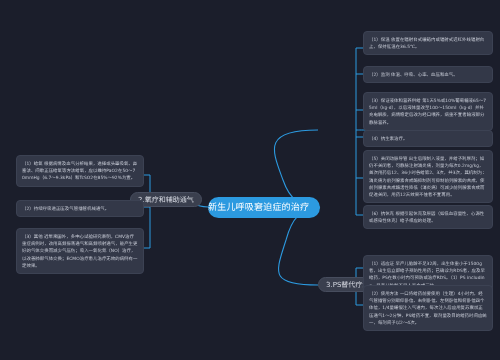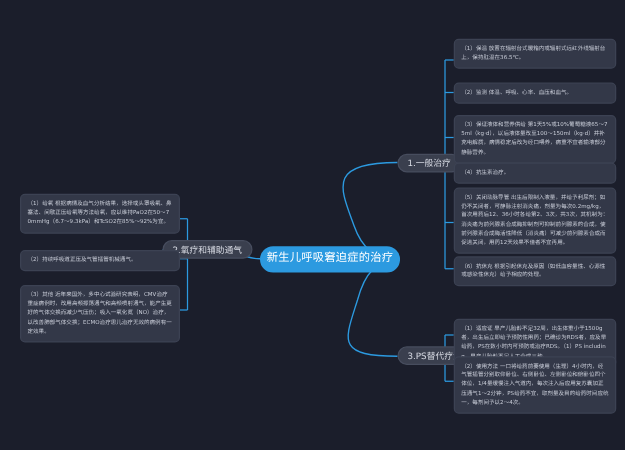--- a/index.html
+++ b/index.html
@@ -29,21 +29,21 @@
   .root {
     left: 208px;
     top: 197px;
     width: 112px;
     height: 21px;
     border-radius: 11px;
     background: #2c9ae0;
     color: #ffffff;
     font-size: 9px;
     line-height: 21px;
-    text-align: center;
+    text-align: left;
     letter-spacing: 0.2px;
     white-space: nowrap;
     overflow: hidden;
   }
   
   .branch {
     border-radius: 9px;
     background: #3a3f4e;
     color: #d8dbe4;
     font-size: 7px;
@@ -117,21 +117,20 @@
 
     <path d="M130,200 L150,200" fill="none" stroke="#2c9ae0" stroke-width="1"></path>
     <path d="M150,175 L150,248" fill="none" stroke="#2c9ae0" stroke-width="1"></path>
     <path d="M150,175 L144,175" fill="none" stroke="#2c9ae0" stroke-width="1"></path>
     <path d="M150,207 L144,207" fill="none" stroke="#2c9ae0" stroke-width="1"></path>
     <path d="M150,248 L144,248" fill="none" stroke="#2c9ae0" stroke-width="1"></path>
   </svg>
 
   <div class="node root">新生儿呼吸窘迫症的治疗</div>
 
-  <div class="node branch branch-1">1.一般治疗</div>
 
   <div class="node branch branch-2">2.氧疗和辅助通气</div>
 
   <div class="node branch branch-3">3.PS替代疗法</div>
 
   <div class="node leaf right r1">（1）保温 放置在辐射台式暖箱内或辐射式远红外线辐射台上，保持肛温在36.5℃。</div>
   <div class="node leaf right r2">（2）监测 体温、呼吸、心率、血压和血气。</div>
   <div class="node leaf right r3">（3）保证液体和营养供给 第1天5%或10%葡萄糖液65～75ml（kg·d），以后液体量改至100～150ml（kg·d）并补充电解质，病情稳定后改为经口喂养，病重不宜者输液部分静脉营养。</div>
   <div class="node leaf right r4">（4）抗生素治疗。</div>
   <div class="node leaf right r5">（5）关闭动脉导管 出生后限制入液量，并给予利尿剂；如仍不关闭者，可静脉注射消炎痛，剂量为每次0.2mg/kg，首次用药后12、36小时各给第2、3次，共3次，其机制为：消炎痛为前列腺素合成酶抑制剂可抑制前列腺素的合成，使前列腺素合成酶活性降低（消炎痛）可减少前列腺素合成而促进关闭，用药12天效果不佳者不宜再用。</div>

